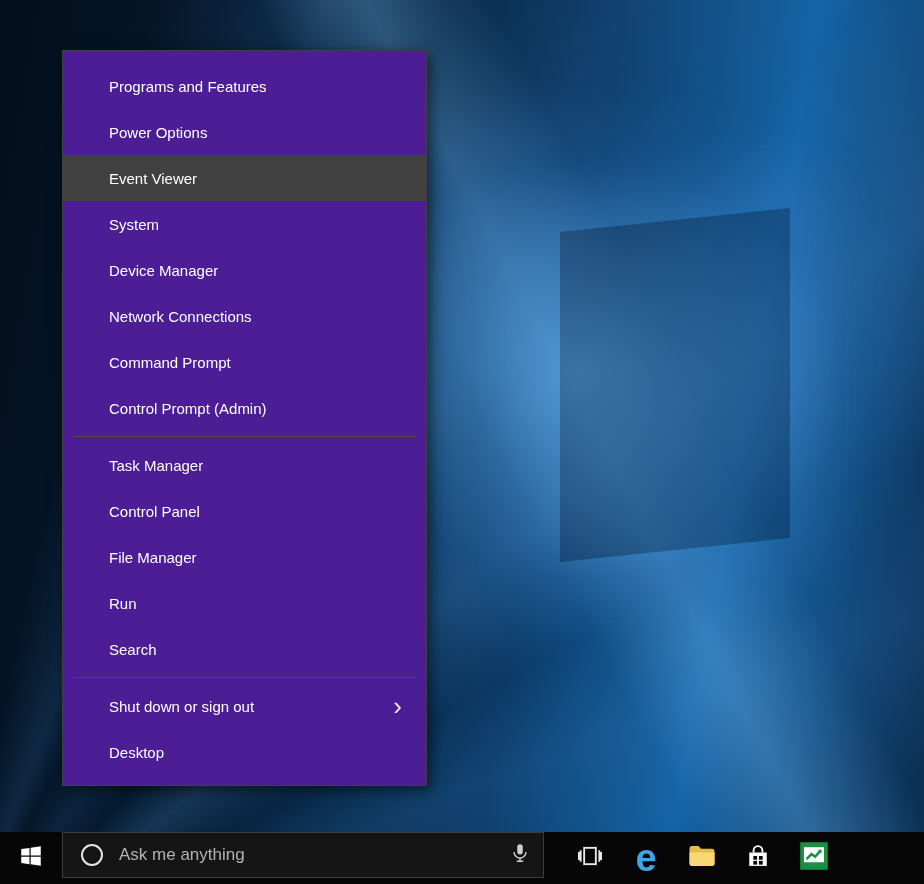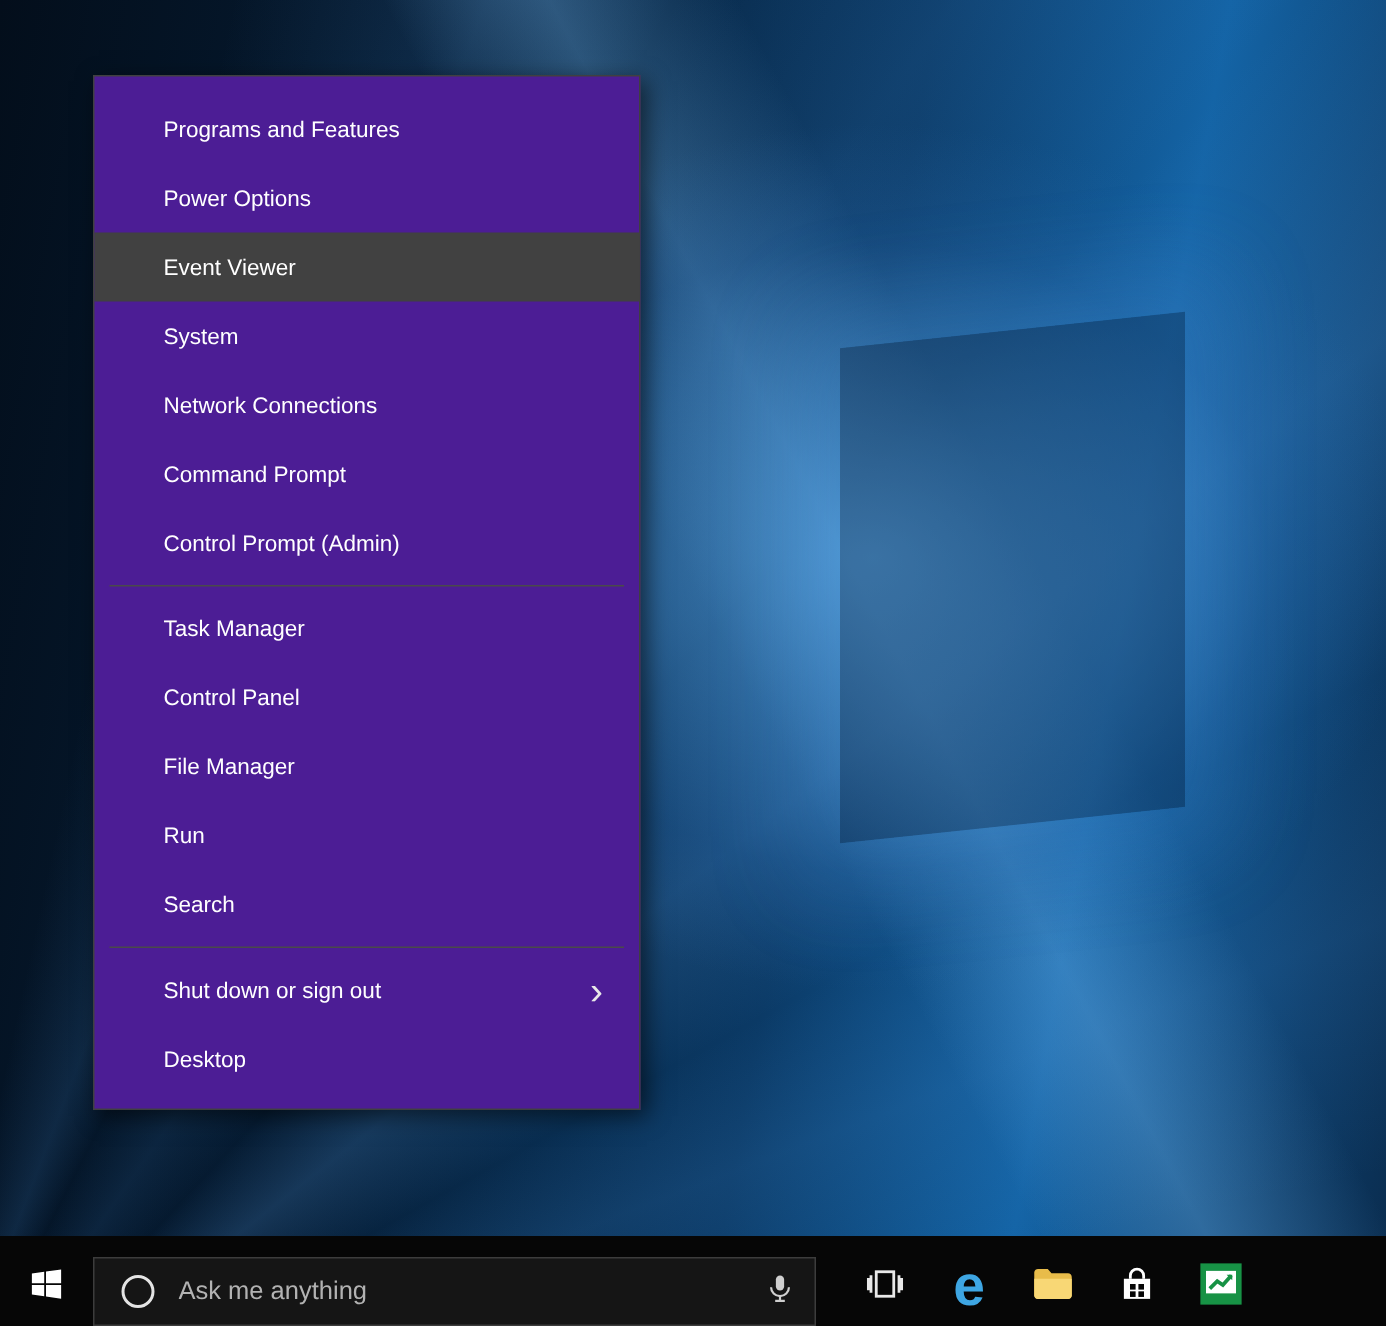--- a/index.html
+++ b/index.html
@@ -54,23 +54,23 @@
     color:#e8e8e8; font-size:26px; line-height:1;
     margin-right:6px; font-weight:400;
   }
   .menu-separator {
     height:1px; background:#4a4a4a;
     margin:5px 10px;
   }
 
   
   .taskbar {
-    position:absolute; left:0; right:0; bottom:0; height:60px;
+    position:absolute; left:0; right:0; bottom:0; height:52px;
     background:#060606;
-    display:flex; align-items:flex-end;
+    display:flex; align-items:flex-start;
     z-index:30;
   }
   .start-button { width:62px; height:52px; display:flex; align-items:center; justify-content:center; }
   .search-box {
     display:flex; align-items:center;
     width:482px; height:46px;
     background:#151515;
     border:1px solid #3c3c3c;
   }
   .cortana-ring {
@@ -108,20 +108,23 @@
       <span class="menu-item-label">Programs and Features</span>
     </div>
     <div class="menu-item">
       <span class="menu-item-label">Power Options</span>
     </div>
     <div class="menu-item highlighted">
       <span class="menu-item-label">Event Viewer</span>
     </div>
     <div class="menu-item">
       <span class="menu-item-label">System</span>
+    </div>
+    <div class="menu-item">
+      <span class="menu-item-label">Device Manager</span>
     </div>
     <div class="menu-item">
       <span class="menu-item-label">Network Connections</span>
     </div>
     <div class="menu-item">
       <span class="menu-item-label">Command Prompt</span>
     </div>
     <div class="menu-item">
       <span class="menu-item-label">Control Prompt (Admin)</span>
     </div>

